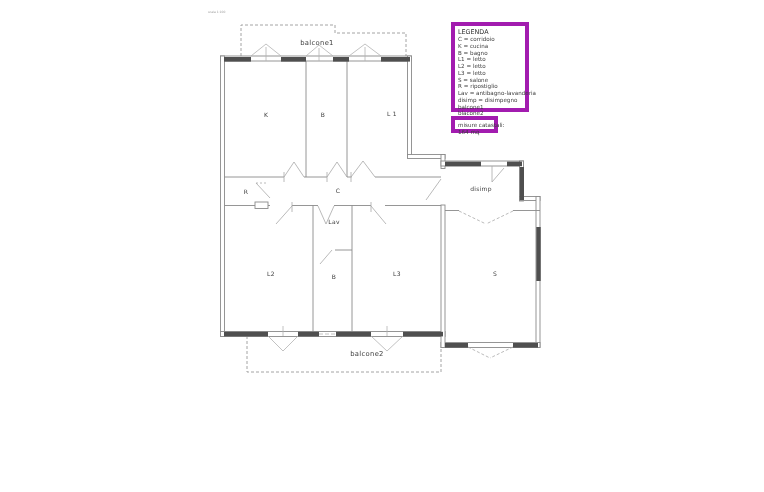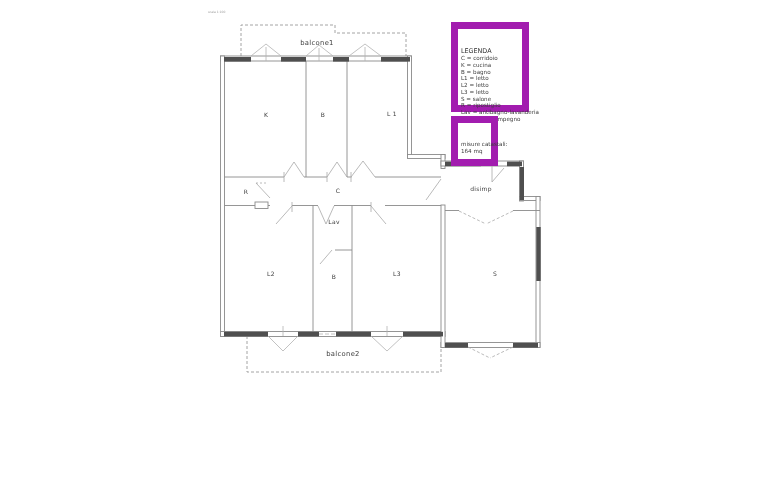--- a/index.html
+++ b/index.html
@@ -13,21 +13,21 @@
     position:absolute;transform:translate(-50%,-50%);
     font-size:6px;letter-spacing:.3px;color:#3c3c3c;white-space:nowrap;
   }
   .balcony-label{font-size:6.8px;}
   #scale-note{
     position:absolute;left:208px;top:10px;font-size:3px;color:#9a9a9a;
     white-space:nowrap;
   }
   .info-box{
     position:absolute;box-sizing:border-box;background:#ffffff;
-    border:7px solid #a21caf;padding:18px 3px;
+    border:4px solid #a21caf;padding:2px 3px;
   }
   #legend-box{left:451px;top:22px;width:78px;height:90px;}
   #legend-title{font-size:6.4px;line-height:8px;color:#2e2e2e;}
   .legend-line{font-size:5.6px;line-height:6.75px;color:#3c3c3c;white-space:nowrap;}
   #misure-box{left:451px;top:116px;width:47px;height:17px;}
   .misure-line{font-size:5.6px;line-height:7px;color:#3c3c3c;white-space:nowrap;}
 </style>
 </head>
 <body>
 
@@ -127,21 +127,21 @@
   <div class="room-label" style="left:392px;top:113px;">L 1</div>
   <div class="room-label" style="left:246px;top:191px;">R</div>
   <div class="room-label" style="left:338px;top:190px;">C</div>
   <div class="room-label" style="left:481px;top:188px;">disimp</div>
   <div class="room-label" style="left:334px;top:221px;">Lav</div>
   <div class="room-label" style="left:271px;top:273px;">L2</div>
   <div class="room-label" style="left:334px;top:276px;">B</div>
   <div class="room-label" style="left:397px;top:273px;">L3</div>
   <div class="room-label" style="left:495px;top:273px;">S</div>
   <div class="room-label balcony-label" style="left:317px;top:43px;">balcone1</div>
-  <div class="room-label balcony-label" style="left:343px;top:354px;">balcone2</div>
+  <div class="room-label balcony-label" style="left:367px;top:354px;">balcone2</div>
 
   <div id="legend-box" class="info-box">
     <div id="legend-title">LEGENDA</div>
     <div class="legend-line">C = corridoio</div>
     <div class="legend-line">K = cucina</div>
     <div class="legend-line">B = bagno</div>
     <div class="legend-line">L1 = letto</div>
     <div class="legend-line">L2 = letto</div>
     <div class="legend-line">L3 = letto</div>
     <div class="legend-line">S = salone</div>

